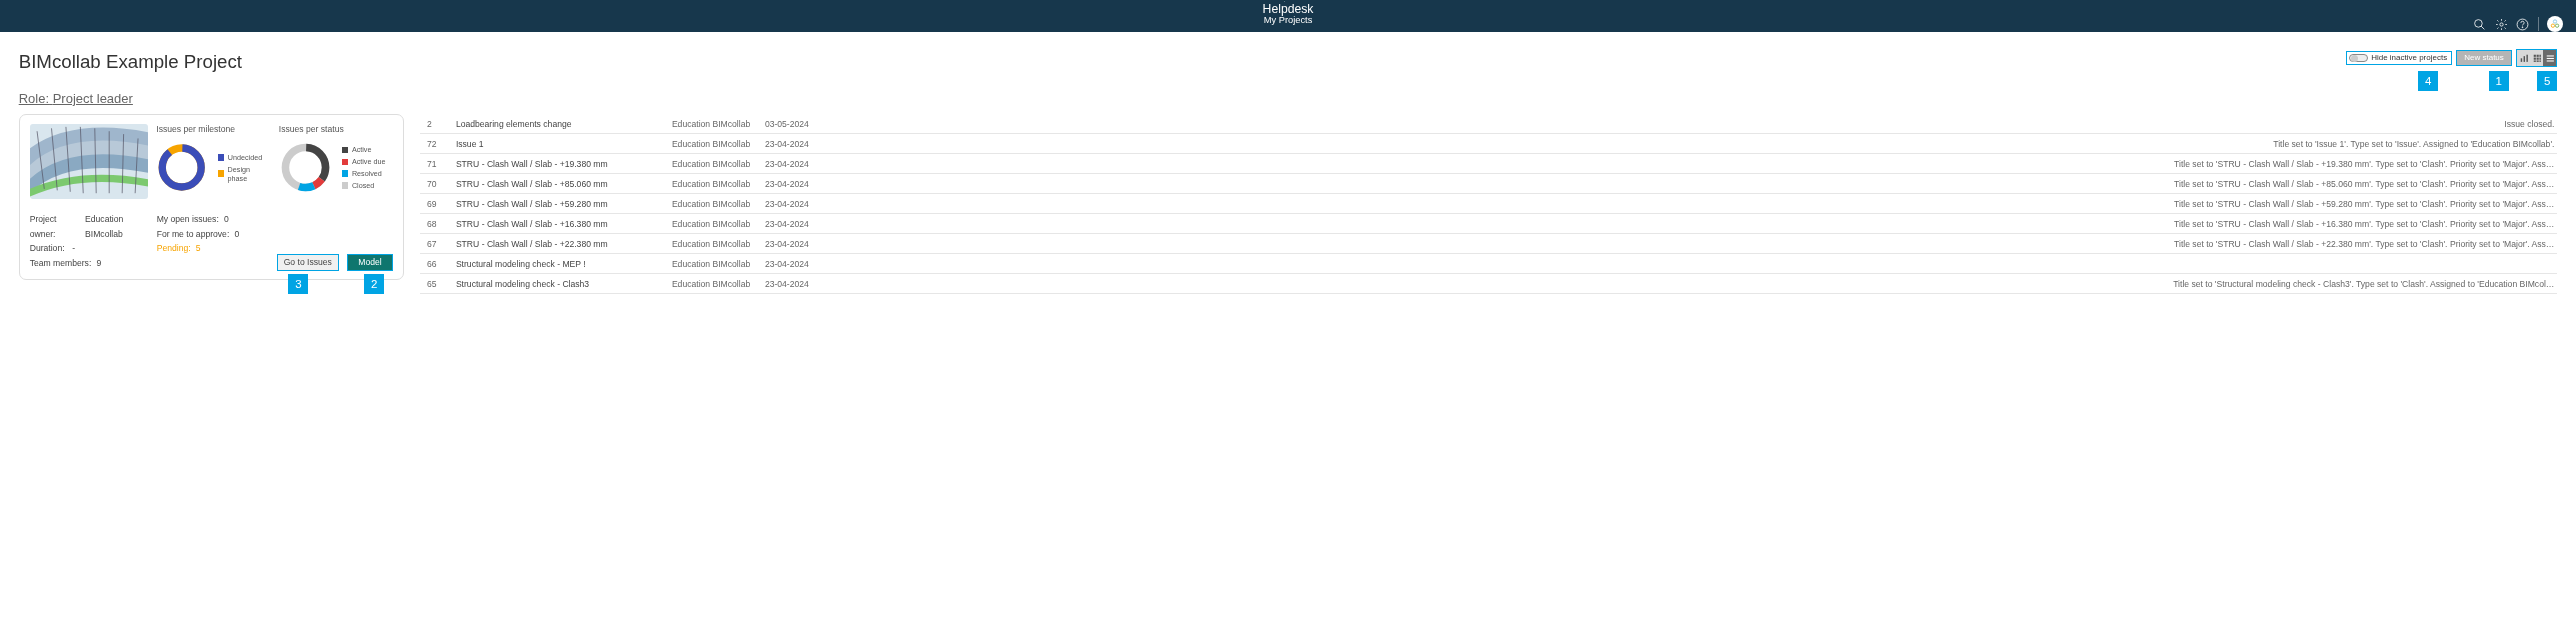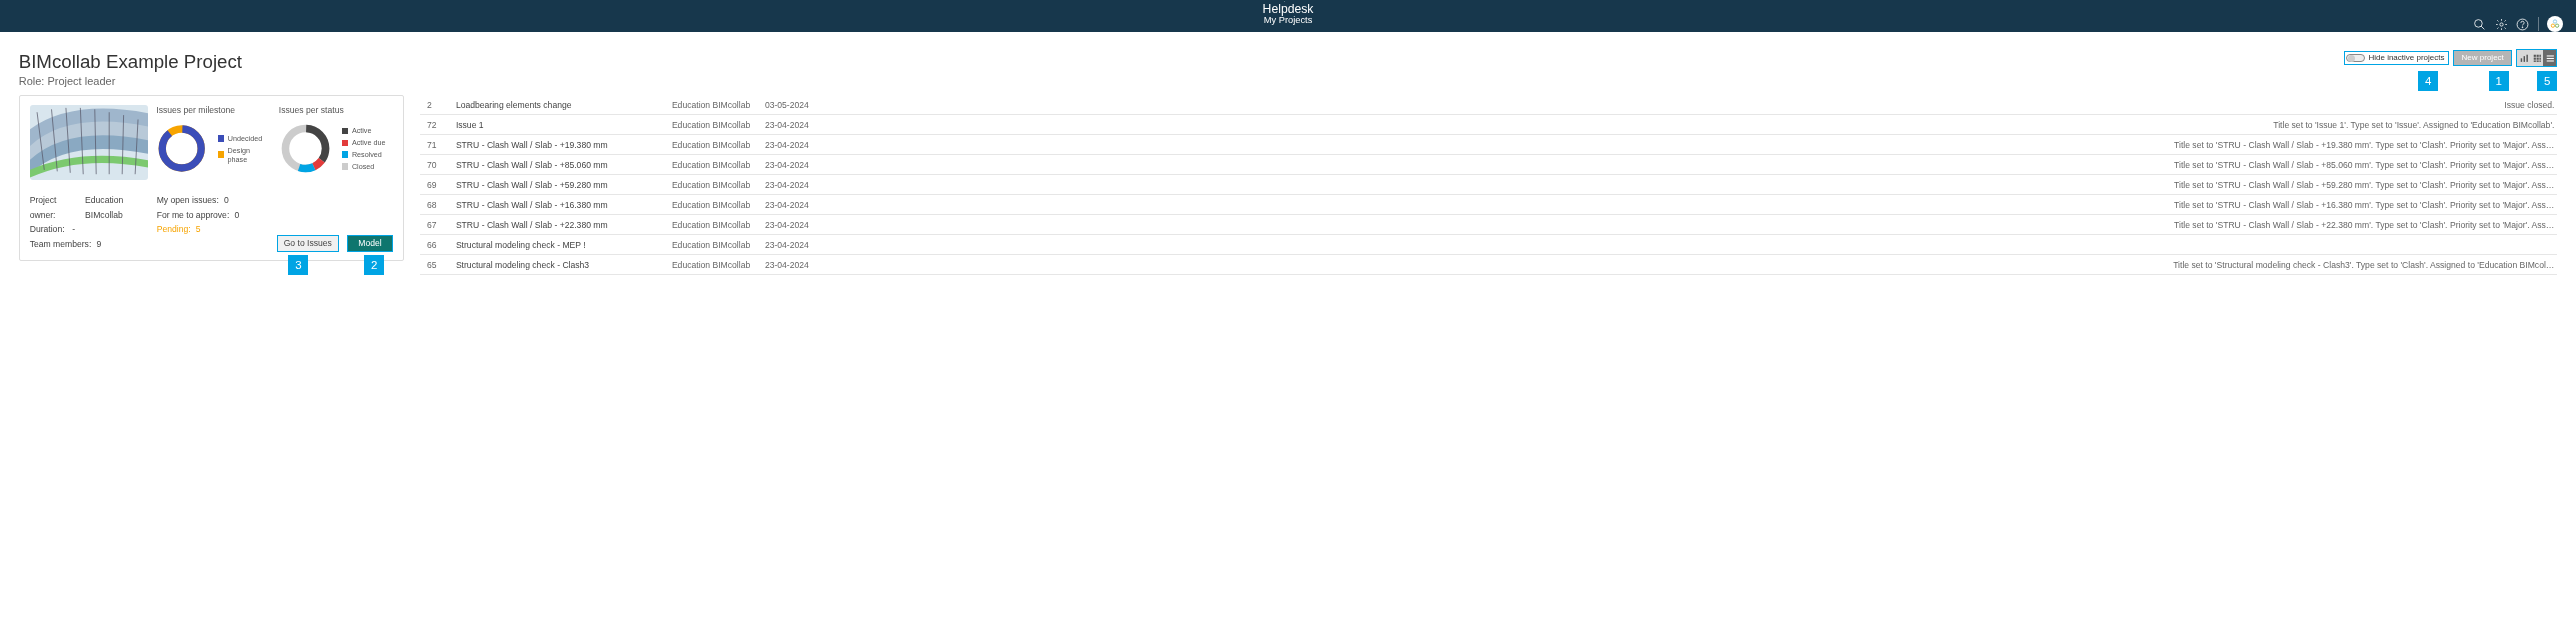--- a/index.html
+++ b/index.html
@@ -25,27 +25,27 @@
   .toggle-wrap { border: 1.4px solid #00a4e4; padding: 1.4px 3.6px 1.4px 1.4px; display: flex; align-items: center; gap: 3.6px; font-size: 8px; cursor: pointer; }
   .toggle { width: 18.7px; height: 8.6px; border: 0.7px solid #888; border-radius: 5.8px; position: relative; background: #eee; }
   .toggle::after { content: ""; position: absolute; left: 0.7px; top: 0px; width: 7.2px; height: 7.2px; background: #ccc; border-radius: 50%; }
   .btn-new { background: #b5b5b5; color: #fff; font-size: 8px; padding: 2.9px 7.2px; border: 1.4px solid #00a4e4; cursor: pointer; }
   .view-switch { border: 1.4px solid #00a4e4; display: flex; height: 17.3px; }
   .view-btn { width: 13px; display: flex; align-items: center; justify-content: center; background: #d9d9d9; cursor: pointer; }
   .view-btn.active { background: #6a6a6a; }
   .view-btn svg { width: 8.6px; height: 8.6px; }
 
   .title-block { margin-bottom: 8.6px; margin-top: -1.4px; }
-  h1 { font-size: 18.7px; font-weight: 300; color: #333; margin-bottom: 2px; }
-  .subtitle { font-size: 11px; color: #666; }
+  h1 { font-size: 18.7px; font-weight: 300; color: #333; margin-bottom: 18px; }
+  .subtitle { font-size: 13px; color: #666; text-decoration: underline; }
 
   .content-row { display: flex; gap: 16px; align-items: flex-start; }
 
   
-  .card { width: 385px; border: 0.7px solid #ddd; border-radius: 2px; padding: 8.6px 10px 8.6px 10px; flex-shrink: 0; }
+  .card { width: 385px; border: 0.7px solid #ddd; border-radius: 7px; padding: 8.6px 10px 8.6px 10px; flex-shrink: 0; }
   .card-top { display: flex; gap: 8.6px; }
   .thumb { width: 118px; height: 75px; border-radius: 2.9px; overflow: hidden; flex-shrink: 0; }
   .thumb svg { width: 100%; height: 100%; display: block; }
   .chart-col { flex: 1; }
   .chart-title { font-size: 8.6px; color: #555; margin-bottom: 7.2px; }
   .chart-row { display: flex; align-items: center; gap: 10px; }
   .donut { width: 53px; height: 53px; }
   .legend { display: flex; flex-direction: column; gap: 2.9px; font-size: 7.2px; color: #555; }
   .leg-item { display: flex; align-items: center; gap: 3.6px; }
   .leg-sw { width: 6.5px; height: 6.5px; }
@@ -116,21 +116,21 @@
   </div>
 </div>
 
 <div class="page">
 
   <div class="toolbar-row">
     <div class="toggle-wrap">
       <div class="toggle"></div>
       <span>Hide inactive projects</span>
     </div>
-    <div class="btn-new">New project</div>
+    <div class="btn-new">New status</div>
     <div class="view-switch">
       <div class="view-btn">
         <svg viewBox="0 0 12 12">
             <rect x="1" y="6" width="2" height="5" fill="#555"></rect>
             <rect x="5" y="3" width="2" height="8" fill="#555"></rect>
             <rect x="9" y="1" width="2" height="10" fill="#555"></rect>
           </svg>
       </div>
       <div class="view-btn">
         <svg viewBox="0 0 12 12">

